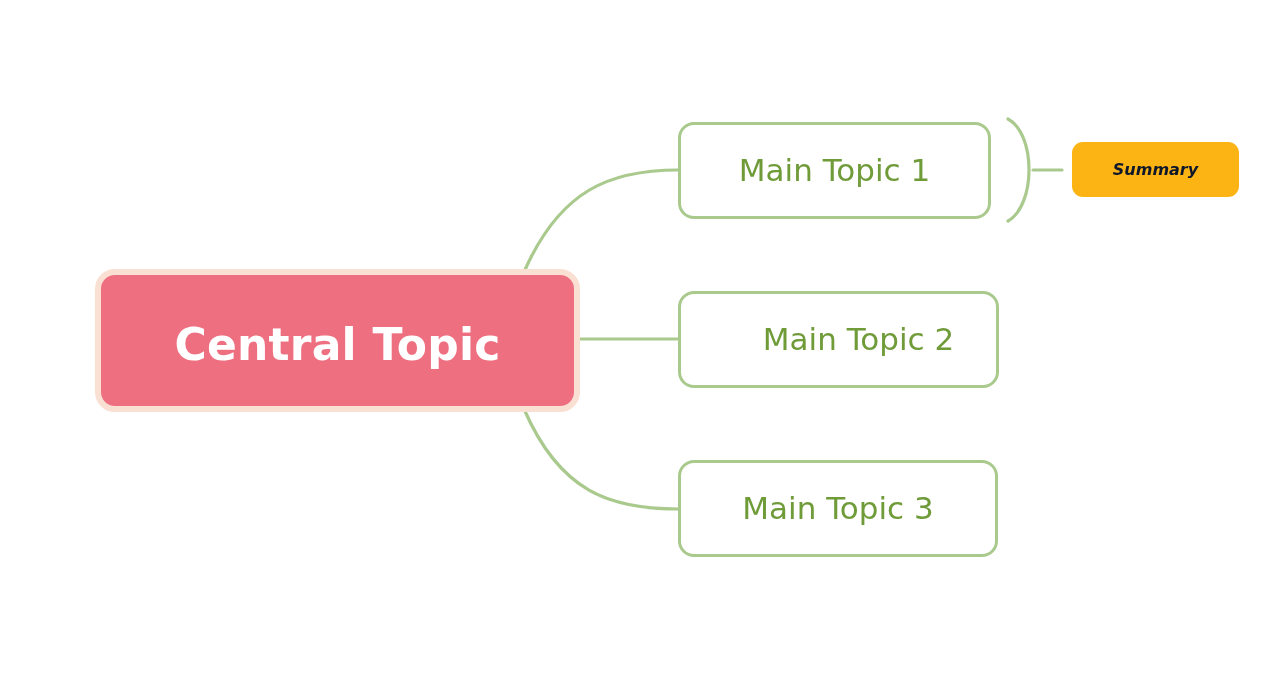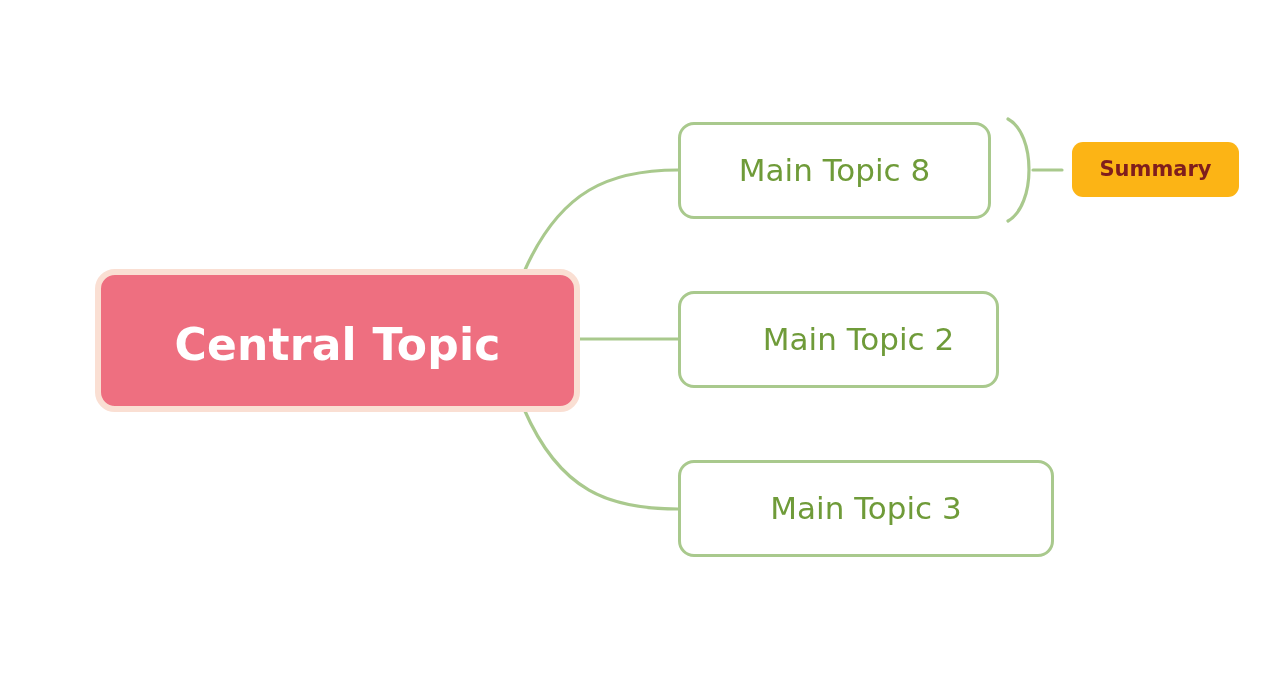--- a/index.html
+++ b/index.html
@@ -68,43 +68,44 @@
   .topic-label {
     color: #6f9b39;
     font-size: 31px;
     font-weight: normal;
     line-height: 1;
     white-space: nowrap;
   }
 
   .topic-1 { left: 678px; top: 122px; width: 313px; height: 97px; }
   .topic-2 { left: 678px; top: 291px; width: 321px; height: 97px; padding-left: 40px; }
-  .topic-3 { left: 678px; top: 460px; width: 376px; height: 97px; }
+  .topic-3 { left: 678px; top: 460px; width: 320px; height: 97px; }
 
   
   .summary-node {
     position: absolute;
     left: 1072px;
     top: 142px;
     width: 167px;
     height: 55px;
     box-sizing: border-box;
     background: #fcb415;
     border-radius: 11px;
     display: flex;
     align-items: center;
     justify-content: center;
     z-index: 3;
   }
   .summary-label {
-    color: #7f1d1d;
-    font-size: 21px;
+    color: #0f172a;
+    font-size: 16px;
     font-weight: bold;
     line-height: 1;
     white-space: nowrap;
+    font-style: italic;
   }
 </style>
 </head>
 <body>
 
 <div id="canvas">
 
   <svg id="connectors" viewBox="0 0 1280 688" xmlns="http://www.w3.org/2000/svg">
 
     <path d="M 524 272 C 560 190 610 170 678 170" fill="none" stroke="#a9c98d" stroke-width="3.2" stroke-linecap="round"></path>
@@ -116,21 +117,21 @@
     <path d="M 1008 119 C 1036 134 1036 205 1008 221" fill="none" stroke="#a9c98d" stroke-width="3.2" stroke-linecap="round"></path>
 
     <path d="M 1033 170 L 1062 170" fill="none" stroke="#a9c98d" stroke-width="3.2" stroke-linecap="round"></path>
   </svg>
 
   <div class="central-node">
     <span class="central-label">Central Topic</span>
   </div>
 
   <div class="topic-node topic-1">
-    <span class="topic-label">Main Topic 8</span>
+    <span class="topic-label">Main Topic 1</span>
   </div>
 
   <div class="topic-node topic-2">
     <span class="topic-label">Main Topic 2</span>
   </div>
 
   <div class="topic-node topic-3">
     <span class="topic-label">Main Topic 3</span>
   </div>
 

